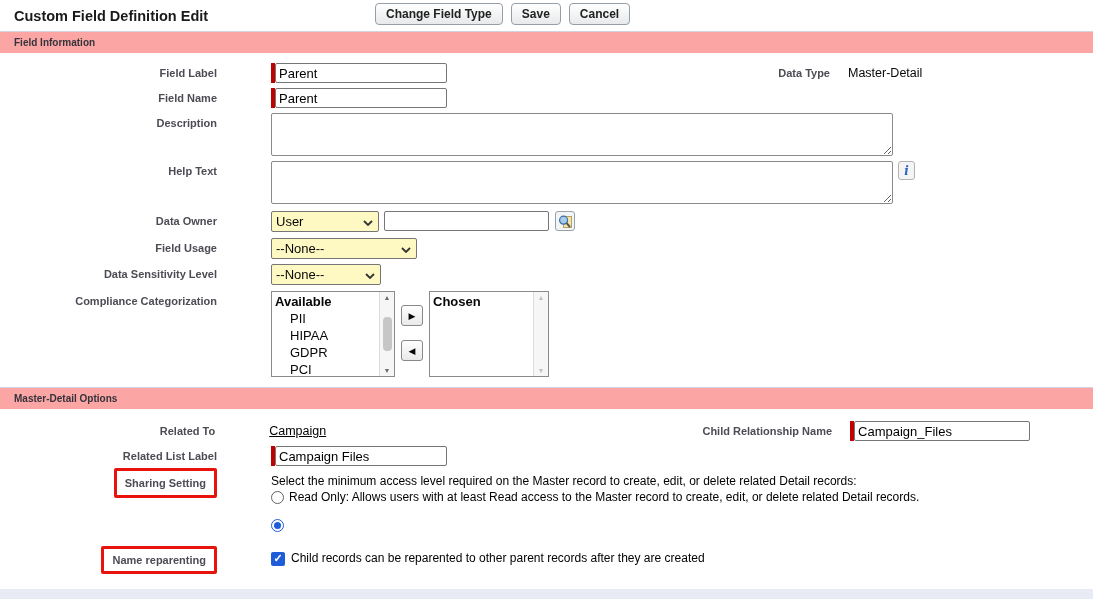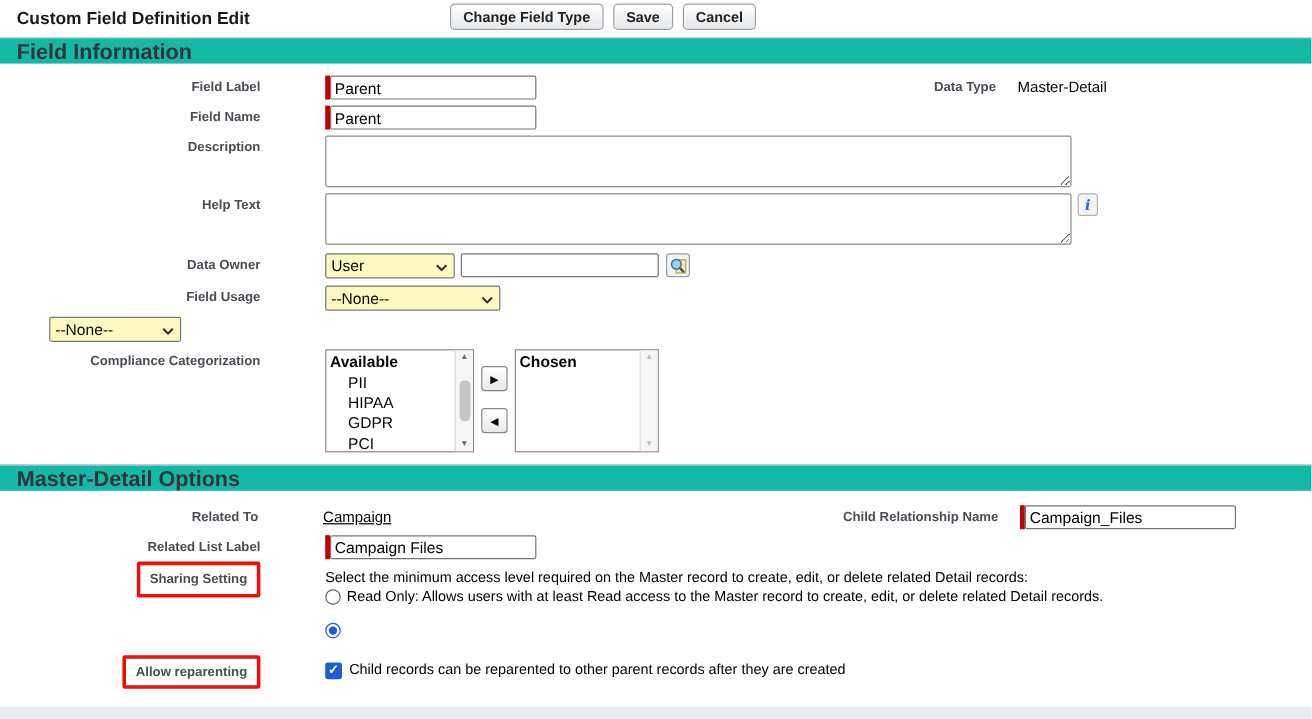--- a/index.html
+++ b/index.html
@@ -7,22 +7,22 @@
     font-family:"Liberation Sans", sans-serif; color:#080707; }
 
   
   .top-header { position:relative; height:31px; }
   .page-title { position:absolute; left:14px; top:8px; font-size:14.5px; font-weight:bold; color:#1a1a1a; }
   .top-buttons { position:absolute; left:375px; top:3px; display:flex; gap:8px; }
   .btn { background:linear-gradient(#ffffff,#e7e9eb); border:1px solid #989ea6; border-radius:4px;
     padding:3px 10px; font-size:12px; font-weight:bold; color:#222; font-family:"Liberation Sans",sans-serif; cursor:pointer; }
 
   
-  .secbar { height:22px; line-height:22px; background:#14b8a6; border-top:1px solid #cfd3e2;
-    font-size:18px; font-weight:bold; color:#33333b; padding-left:14px; }
+  .secbar { height:22px; line-height:22px; background:#fca5a5; border-top:1px solid #cfd3e2;
+    font-size:10px; font-weight:bold; color:#33333b; padding-left:14px; }
 
   
   .section-body { padding-top:10px; }
   .frow { display:flex; align-items:flex-start; margin-bottom:5px; }
   .lcol { width:230px; text-align:right; padding:4px 13px 0 0; font-size:11px; font-weight:bold; color:#4c4c55; }
   .vcol { flex:1; display:flex; align-items:flex-start;padding-left:41px; }
   .lcol2 { width:155px; text-align:right; padding:4px 18px 0 0; font-size:11px; font-weight:bold; color:#4c4c55; }
   .vcol2 { width:245px; padding-top:3px; font-size:12.5px; }
   .v1fix { width:463px; flex:none; }
 
@@ -158,20 +158,21 @@
         <span class="chev">
           <svg width="10" height="6" viewBox="0 0 10 6">
               <polyline points="1,1 5,5 9,1" fill="none" stroke="#333" stroke-width="1.8"></polyline>
             </svg>
         </span>
       </div>
     </div>
   </div>
 
   <div class="frow">
+    <div class="lcol">Data Sensitivity Level</div>
     <div class="vcol">
       <div class="fselect" style="width:110px;">
         <span>--None--</span>
         <span class="chev">
           <svg width="10" height="6" viewBox="0 0 10 6">
               <polyline points="1,1 5,5 9,1" fill="none" stroke="#333" stroke-width="1.8"></polyline>
             </svg>
         </span>
       </div>
     </div>
@@ -254,21 +255,21 @@
         <span class="body-text">Read Only: Allows users with at least Read access to the Master record to create, edit, or delete related Detail records.</span>
       </div>
       <div class="radio-line mt-gap">
         <span class="radio sel"></span>
       </div>
     </div>
   </div>
 
   <div class="frow" style="margin-top:14px;">
     <div class="lcol" style="padding-top:0;">
-      <span class="redbox" style="padding:5px 8px;"><span>Allow reparenting</span></span>
+      <span class="redbox" style="padding:5px 8px;"><span>Name reparenting</span></span>
     </div>
     <div class="vcol" style="align-items:center; padding-top:5px;">
       <span class="cb">
         <span>✓</span>
       </span>
       <span class="body-text">Child records can be reparented to other parent records after they are created</span>
     </div>
   </div>
 
 </div>

